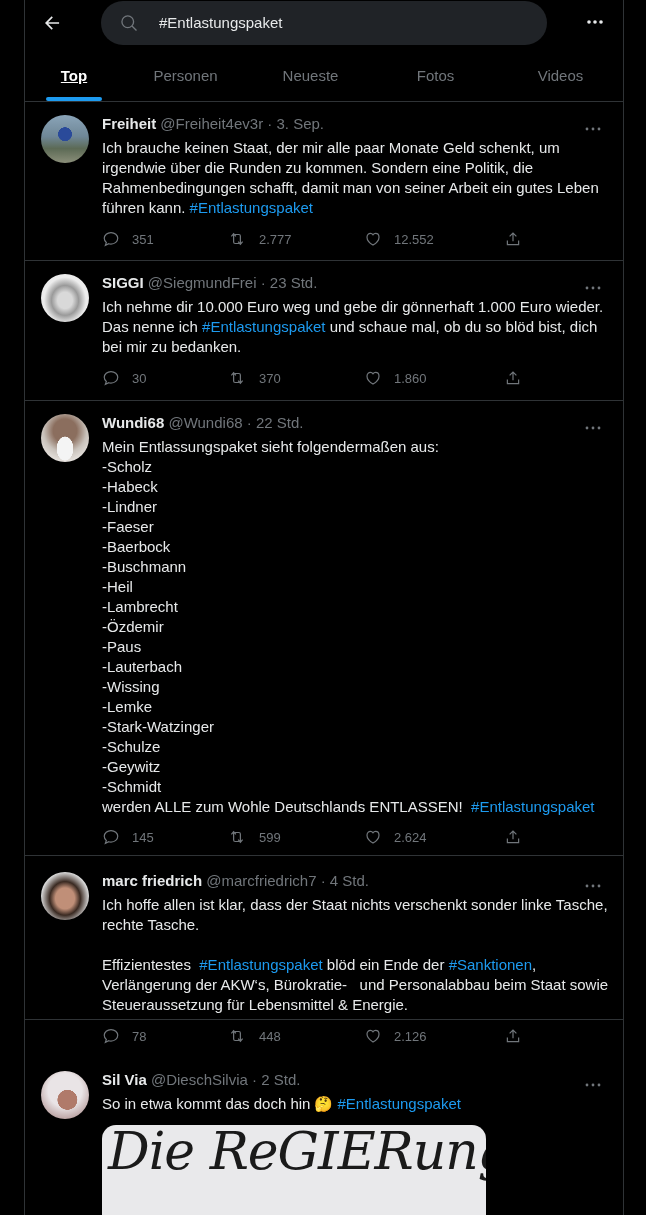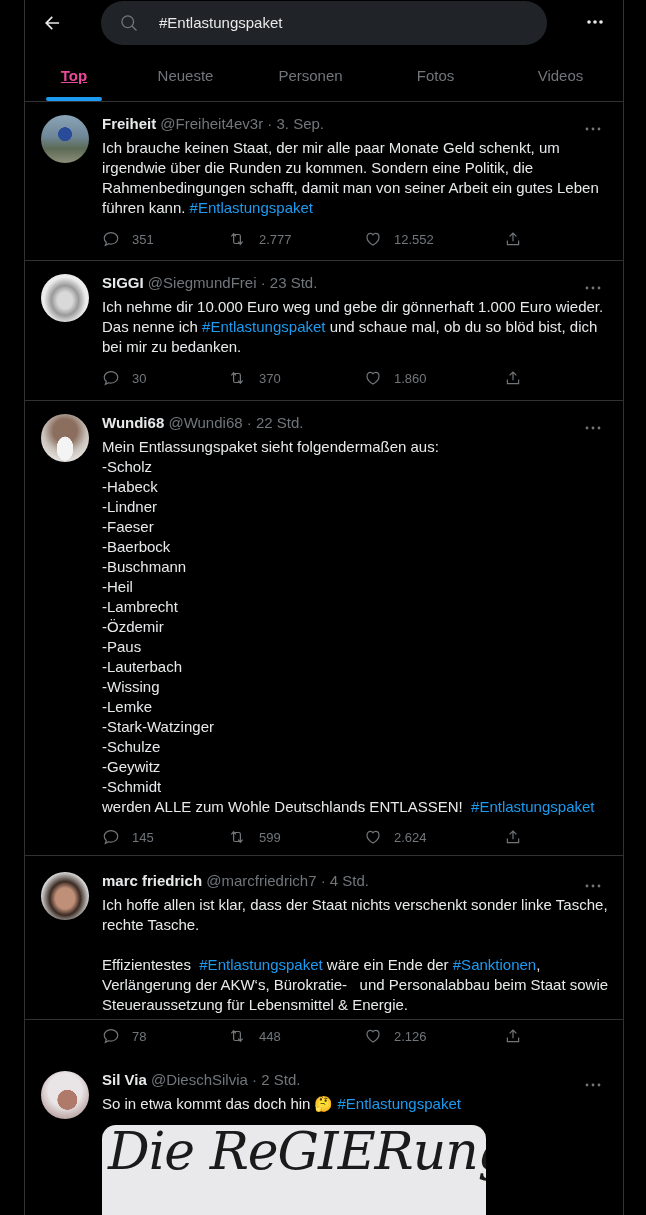--- a/index.html
+++ b/index.html
@@ -7,21 +7,21 @@
   body { font-family: "Liberation Sans", "DejaVu Sans", sans-serif; color: #e7e9ea; position: relative; }
   .column { position: absolute; left: 24px; top: 0; width: 600px; height: 1215px; border-left: 1px solid #2f3336; border-right: 1px solid #2f3336; }
   .topbar { position: absolute; left: 0; right: 0; top: 0; height: 48px; }
   .back-btn { position: absolute; left: 12px; top: 8px; width: 30px; height: 30px; display: flex; align-items: center; justify-content: center; }
   .search-box { position: absolute; left: 76px; top: 1px; width: 446px; height: 44px; background: #202327; border-radius: 22px; }
   .search-icon { position: absolute; left: 18px; top: 12px; }
   .search-input { position: absolute; left: 58px; top: 0; height: 44px; line-height: 44px; font-size: 15px; color: #e7e9ea; background: transparent; border: none; outline: none; width: 370px; font-family: "Liberation Sans", sans-serif; }
   .more-top { position: absolute; right: 16px; top: 12px; width: 24px; height: 20px; display: flex; align-items: center; justify-content: center; }
   .tabs { position: absolute; left: 0; right: 0; top: 50px; height: 52px; border-bottom: 1px solid #2f3336; display: flex; }
   .tab { flex: 1; display: flex; align-items: center; justify-content: center; font-size: 15px; color: #71767b; position: relative; }
-  .tab.active { color: #ec4899; font-weight: bold; flex: 0 0 98px; text-decoration: underline; }
+  .tab.active { color: #ffffff; font-weight: bold; flex: 0 0 98px; text-decoration: underline; }
   .tab .underline { position: absolute; bottom: 0; left: 50%; transform: translateX(-50%); width: 56px; height: 4px; background: #1d9bf0; border-radius: 2px; }
   .tweet { position: absolute; left: 0; right: 0; border-bottom: 1px solid #2f3336; }
   .avatar { position: absolute; left: 16px; top: 12px; width: 48px; height: 48px; border-radius: 50%; overflow: hidden; }
   .tweet-head { position: absolute; left: 77px; top: 12px; font-size: 15px; white-space: nowrap; }
   .tweet-head .name { font-weight: bold; color: #e7e9ea; }
   .tweet-head .meta { color: #71767b; }
   .tweet-more { position: absolute; right: 18px; top: 14px; width: 20px; height: 12px; }
   .tweet-text { position: absolute; left: 77px; top: 35px; width: 515px; font-size: 15px; line-height: 20px; color: #e7e9ea; white-space: pre-wrap; }
   .tag { color: #1d9bf0; }
   .actions { position: absolute; left: 77px; height: 20px; width: 420px; }
@@ -54,24 +54,24 @@
         </svg>
     </div>
   </div>
 
   <div class="tabs">
     <div class="tab active">
         <span>Top</span>
         <div class="underline"></div>
       </div>
     <div class="tab">
+        <span>Personen</span>
+      </div>
+    <div class="tab">
         <span>Neueste</span>
-      </div>
-    <div class="tab">
-        <span>Personen</span>
       </div>
     <div class="tab">
         <span>Fotos</span>
       </div>
     <div class="tab">
         <span>Videos</span>
       </div>
   </div>
 
   <div class="tweet" style="top:103px;height:158px;">
@@ -215,21 +215,21 @@
       <span class="name">marc friedrich</span>
       <span class="meta">@marcfriedrich7</span><span class="meta"> · </span><span class="meta">4 Std.</span>
     </div>
     <div class="tweet-more"><svg width="16" height="4" viewBox="0 0 16 4">
           <circle cx="2" cy="2" r="1.4" fill="#71767b"></circle>
           <circle cx="8" cy="2" r="1.4" fill="#71767b"></circle>
           <circle cx="14" cy="2" r="1.4" fill="#71767b"></circle>
         </svg></div>
     <div class="tweet-text"><span>Ich hoffe allen ist klar, dass der Staat nichts verschenkt sonder linke Tasche, rechte Tasche.
 
-Effizientestes  </span><span class="tag">#Entlastungspaket</span><span> wäre ein Ende der </span><span class="tag">#Sanktionen</span><span>, Verlängerung der AKW‘s, Bürokratie-   und Personalabbau beim Staat sowie Steueraussetzung für Lebensmittel &amp; Energie.</span></div>
+Effizientestes  </span><span class="tag">#Entlastungspaket</span><span> blöd ein Ende der </span><span class="tag">#Sanktionen</span><span>, Verlängerung der AKW‘s, Bürokratie-   und Personalabbau beim Staat sowie Steueraussetzung für Lebensmittel &amp; Energie.</span></div>
     <div class="actions" style="top:166px;">
       <div class="action" style="left:0">
           <svg width="18" height="18" viewBox="0 0 24 24">
             <path d="M12 3.5c5 0 9 3.4 9 7.6s-4 7.6-9 7.6c-1 0-2-.1-2.9-.4L4.5 20.5l1.3-3.8C4 15.3 3 13.3 3 11.1 3 6.9 7 3.5 12 3.5z" fill="none" stroke="#71767b" stroke-width="1.6"></path>
           </svg>
           <span>78</span>
         </div>
       <div class="action" style="left:125px">
           <svg width="20" height="18" viewBox="0 0 24 24">
             <path d="M4.5 8.5L7.5 5l3 3.5M7.5 5.5V16a2 2 0 002 2h5M19.5 15.5L16.5 19l-3-3.5M16.5 18.5V8a2 2 0 00-2-2h-5" fill="none" stroke="#71767b" stroke-width="1.6"></path>

